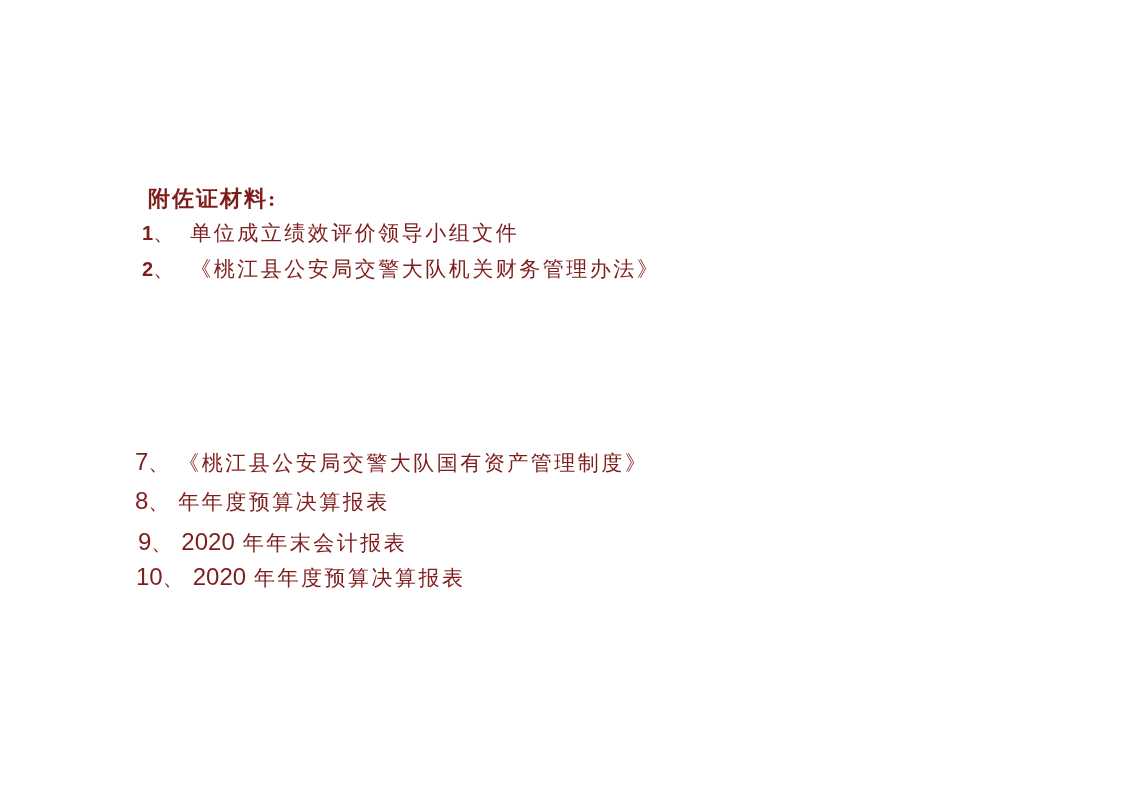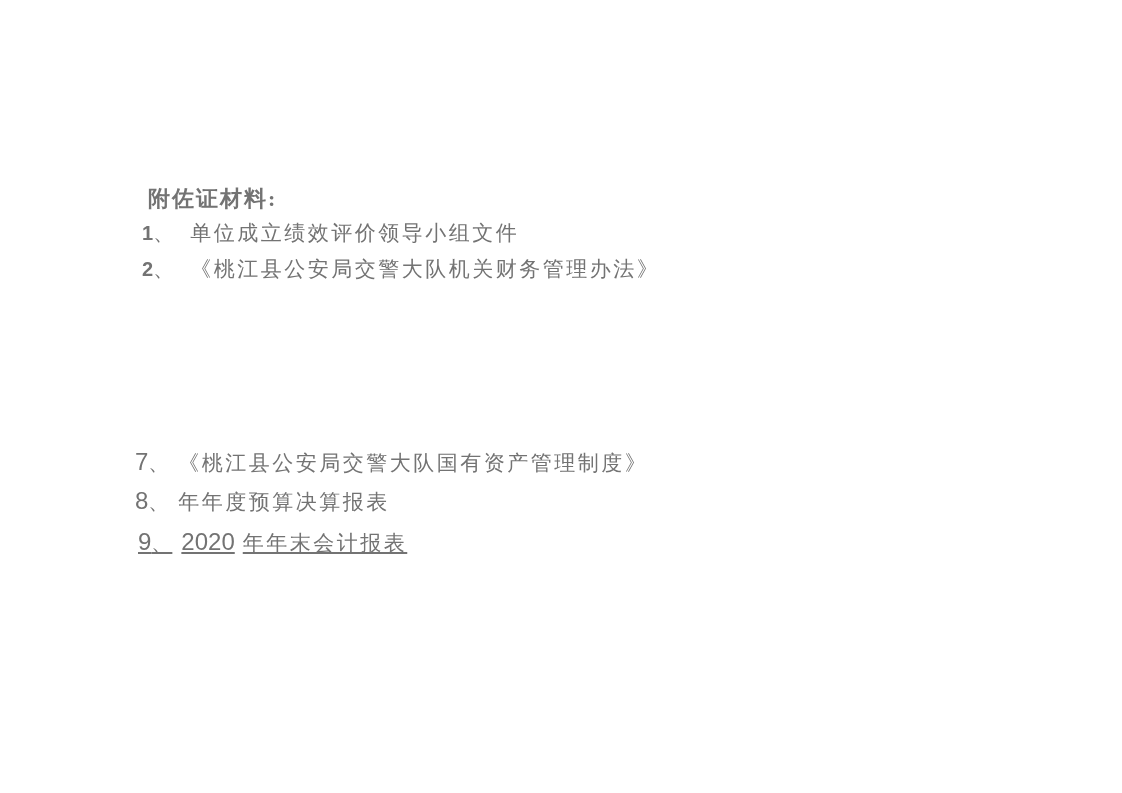--- a/index.html
+++ b/index.html
@@ -10,21 +10,21 @@
     width: 1122px;
     height: 793px;
     background: #ffffff;
     overflow: hidden;
   }
   .page {
     position: relative;
     width: 1084px;
     height: 793px;
     background: #ffffff;
-    color: #737373;
+    color: #7f1d1d;
     text-align: right;
   }
   .doc-heading {
     position: absolute;
     left: 148px;
     top: 184px;
     font-family: "Liberation Serif", "DejaVu Serif", serif;
     font-weight: bold;
     font-size: 22px;
     letter-spacing: 2px;
@@ -64,21 +64,21 @@
     margin-right: 16px;
   }
   .line-1  { left: 142px; top: 219px; }
   .line-2  { left: 142px; top: 255px; }
   .line-3  { left: 142px; top: 290px; }
   .line-4  { left: 135px; top: 329px; }
   .line-5  { left: 135px; top: 369px; }
   .line-6  { left: 135px; top: 409px; }
   .line-7  { left: 135px; top: 448px; }
   .line-8  { left: 135px; top: 487px; }
-  .line-9  { left: 138px; top: 528px; text-decoration: underline; }
+  .line-9  { left: 138px; top: 528px; }
   .line-10 { left: 136px; top: 563px; }
 </style>
 </head>
 <body>
 
 <div class="page">
 
   <div class="doc-heading">附佐证材料:</div>
 
   <div class="line line-1 style-a">
@@ -98,14 +98,17 @@
   </div>
 
   <div class="line line-8">
     <span class="num">8</span><span class="sep">、</span><span class="text">年年度预算决算报表</span>
   </div>
 
   <div class="line line-9">
     <span class="num">9</span><span class="sep">、</span><span class="year">2020</span><span class="text">年年末会计报表</span>
   </div>
 
+  <div class="line line-10">
+    <span class="num">10</span><span class="sep">、</span><span class="year">2020</span><span class="text">年年度预算决算报表</span>
+  </div>
 
 </div>
 
 </body></html>

